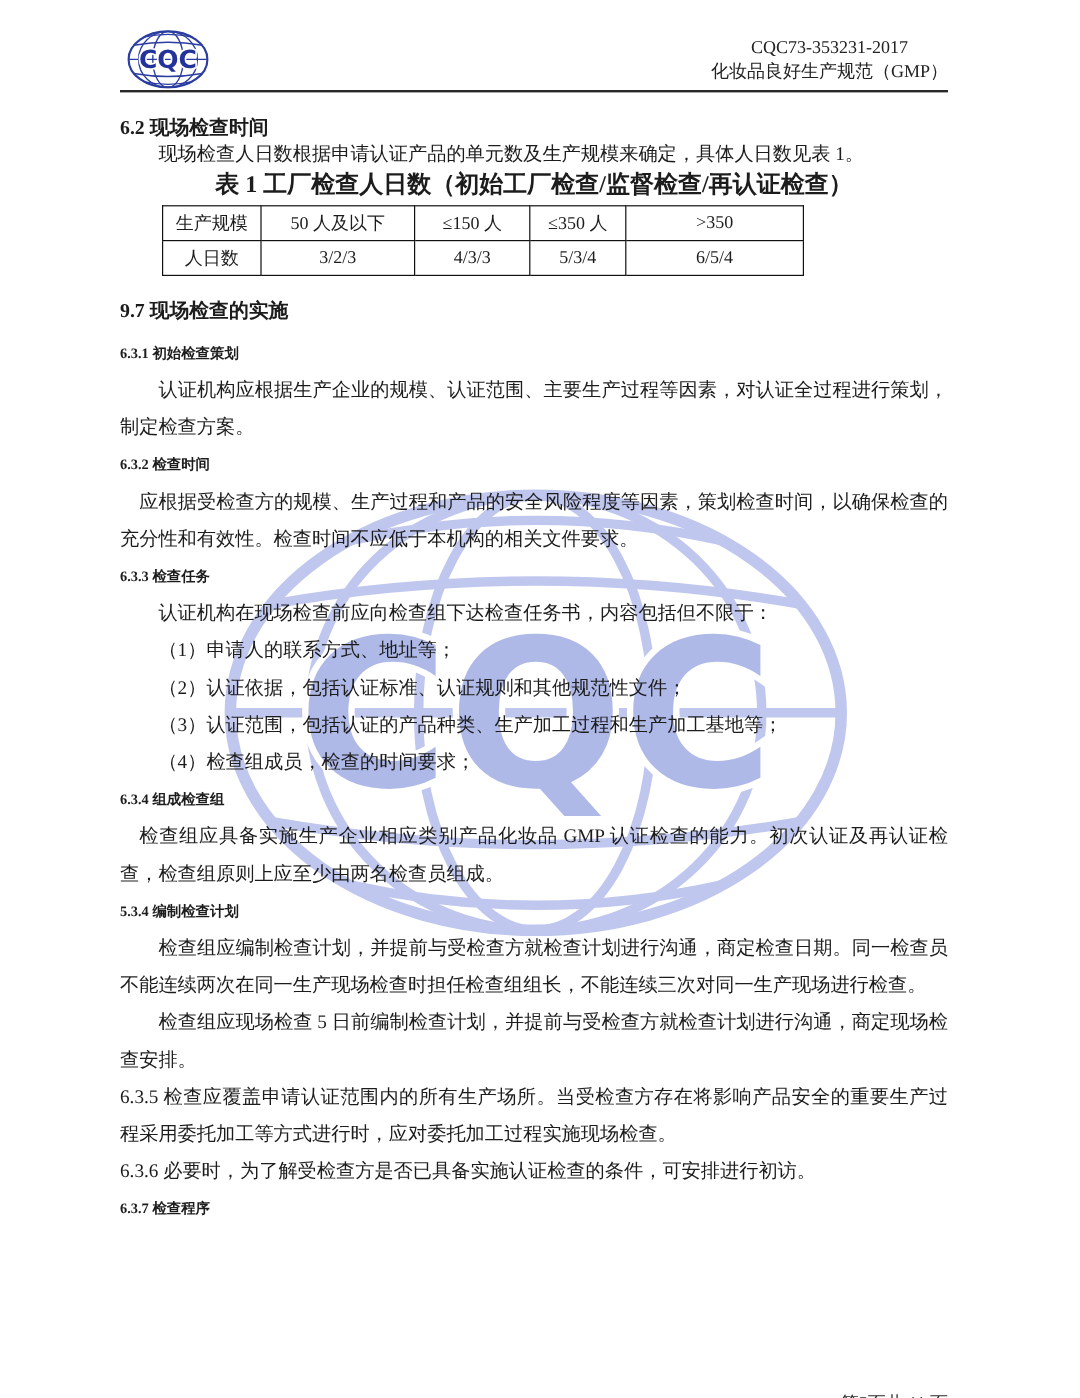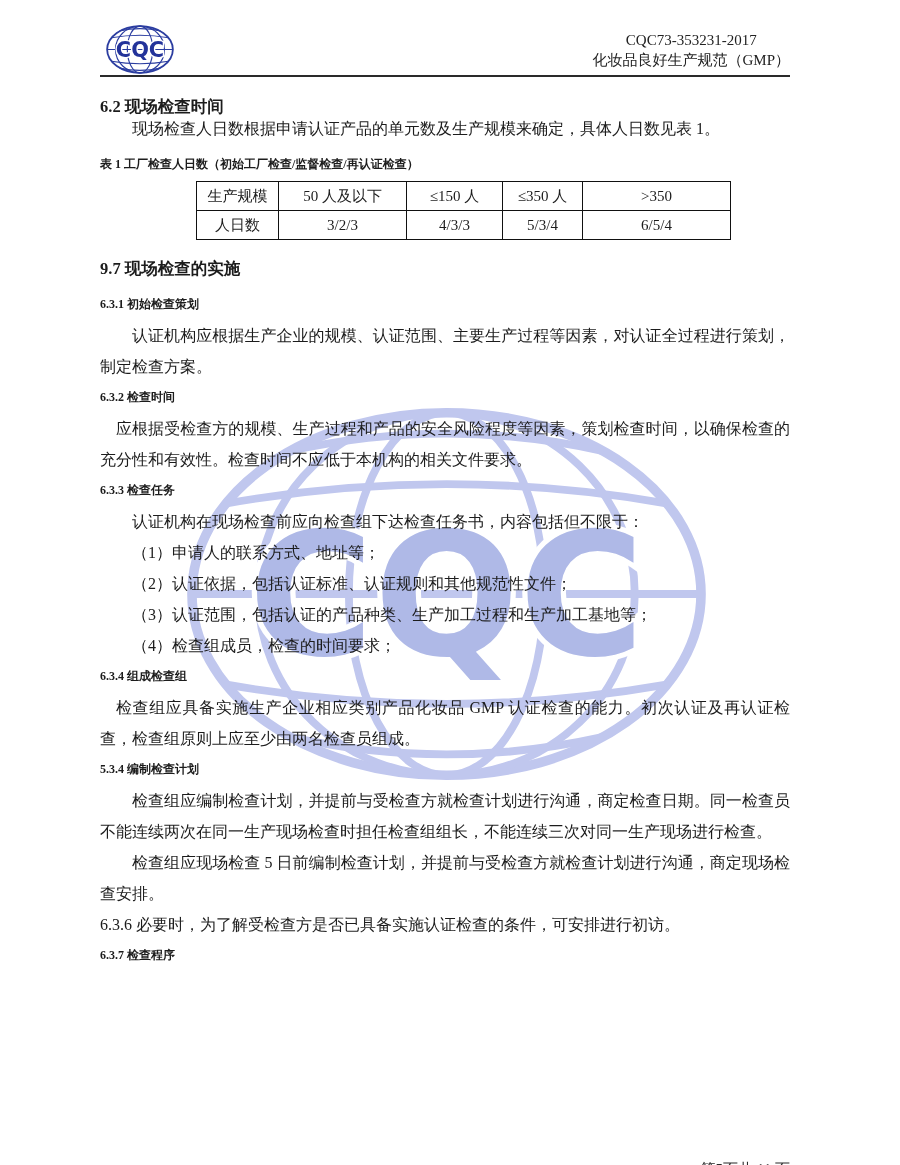--- a/index.html
+++ b/index.html
@@ -38,22 +38,22 @@
   }
   .h2 { font-weight: bold; font-size: 16.5px; line-height: 22px; margin: 0; }
   .h3 { font-weight: bold; font-size: 12px; line-height: 31px; margin: 0; }
   .para { margin: 0; line-height: 31px; text-align: justify; }
   .ind2 { text-indent: 2em; }
   .ind1 { text-indent: 1em; }
   .ind0 { text-indent: 0; }
 
   .b0 { margin-top: 6px; }
   .b1 { margin-top: 0; line-height: 22px; }
-  .tbl-title { margin-top: 14px; font-weight: bold; font-size: 12px; line-height: 21px; text-align: left; }
-  .tbl-wrap { margin-top: 6px; margin-left: 96px; }
+  .tbl-title { margin-top: 4px; font-weight: bold; font-size: 20px; line-height: 21px; text-align: center; }
+  .tbl-wrap { margin-top: 6px; margin-left: 35px; }
   .daytable { border-collapse: collapse; table-layout: fixed; width: 534px;
               font-size: 15px; }
   .daytable td { border: 1.5px solid #111; text-align: center; padding: 0; height: 28px; }
   .b4 { margin-top: 18px; }
   .b5 { margin-top: 9px; }
 
   
   .footer {
     position: absolute; right: 110px; top: 1160px; z-index: 1;
     font-size: 15px; color: #2a2a2a;
@@ -146,20 +146,21 @@
     <p class="para ind2">（3）认证范围，包括认证的产品种类、生产加工过程和生产加工基地等；</p>
     <p class="para ind2">（4）检查组成员，检查的时间要求；</p>
 
     <h3 class="h3">6.3.4 组成检查组</h3>
     <p class="para ind1">检查组应具备实施生产企业相应类别产品化妆品 GMP 认证检查的能力。初次认证及再认证检查，检查组原则上应至少由两名检查员组成。</p>
 
     <h3 class="h3">5.3.4 编制检查计划</h3>
     <p class="para ind2">检查组应编制检查计划，并提前与受检查方就检查计划进行沟通，商定检查日期。同一检查员不能连续两次在同一生产现场检查时担任检查组组长，不能连续三次对同一生产现场进行检查。</p>
     <p class="para ind2">检查组应现场检查 5 日前编制检查计划，并提前与受检查方就检查计划进行沟通，商定现场检查安排。</p>
 
+    <p class="para ind0">6.3.5 检查应覆盖申请认证范围内的所有生产场所。当受检查方存在将影响产品安全的重要生产过程采用委托加工等方式进行时，应对委托加工过程实施现场检查。</p>
     <p class="para ind0">6.3.6 必要时，为了解受检查方是否已具备实施认证检查的条件，可安排进行初访。</p>
 
     <h3 class="h3">6.3.7 检查程序</h3>
 
   </div>
 
   <div class="footer">第5页共 11 页</div>
 
 </div>
 

